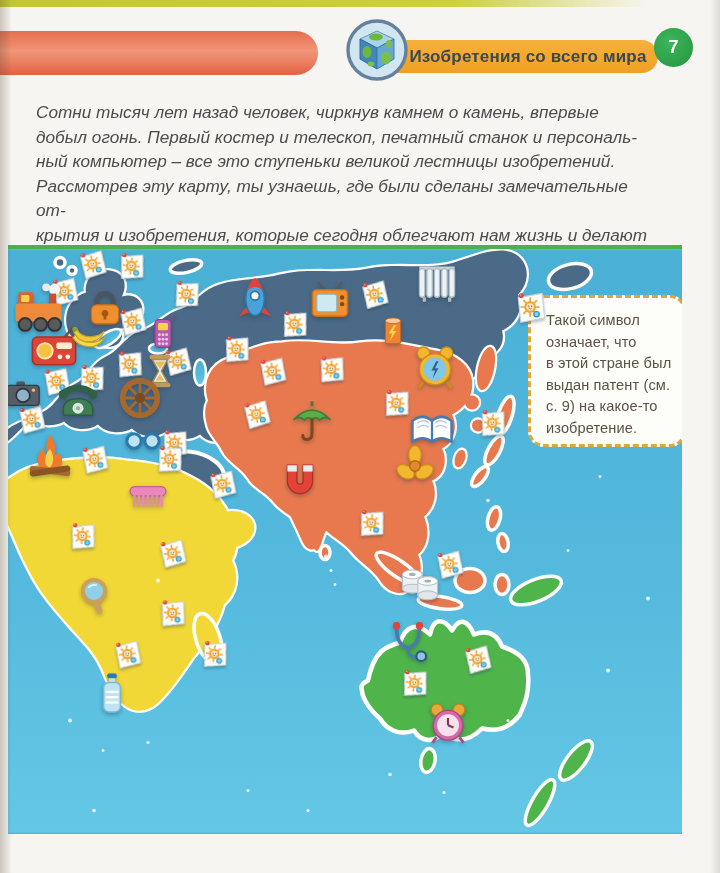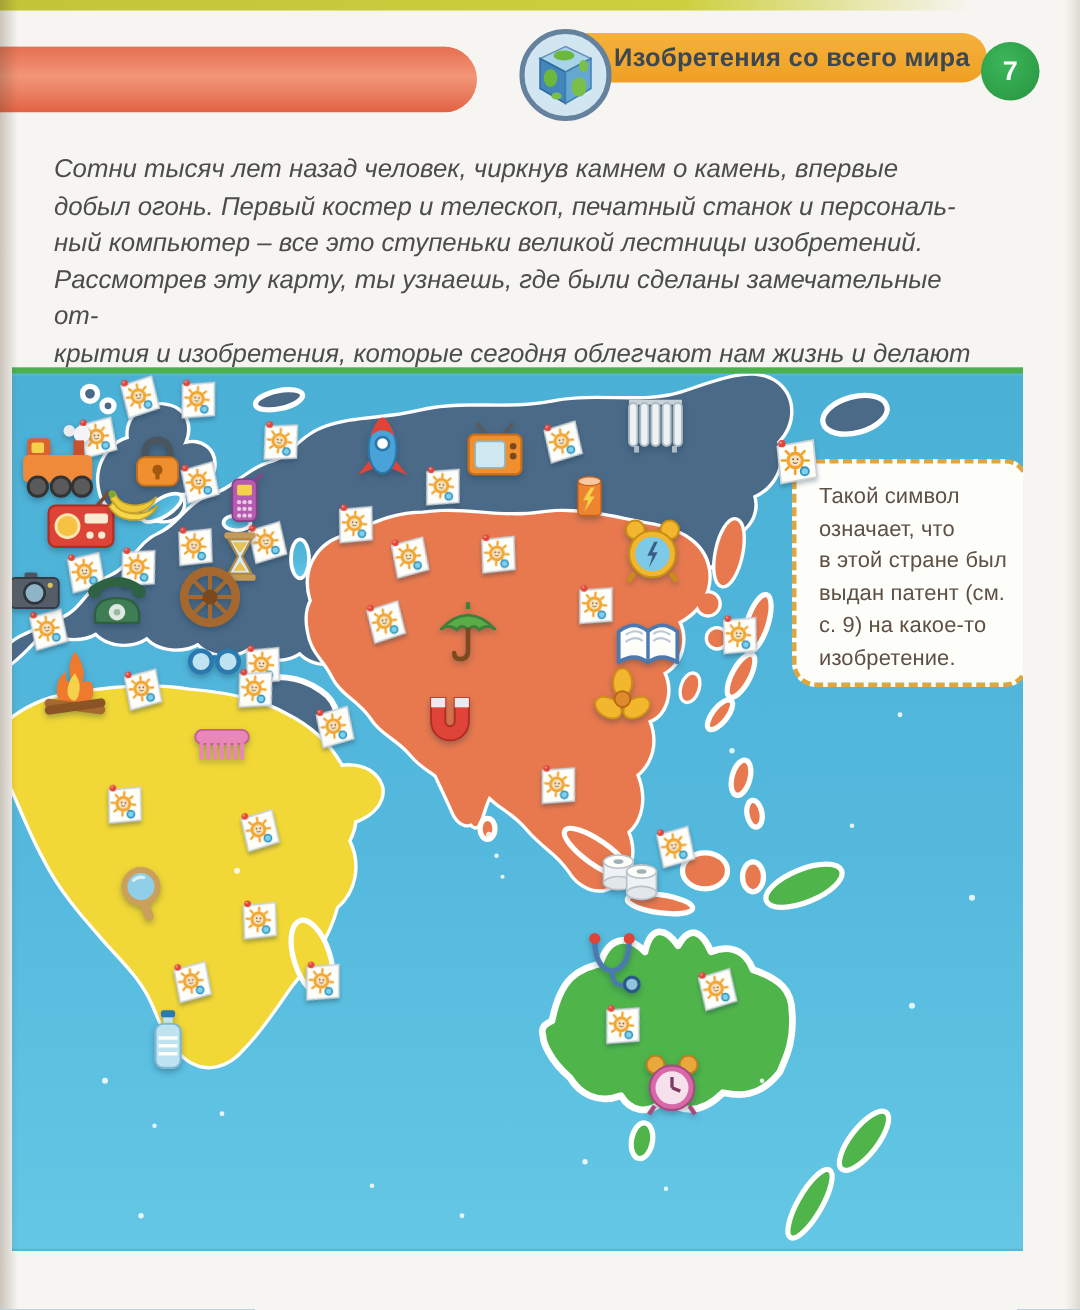--- a/index.html
+++ b/index.html
@@ -7,39 +7,39 @@
   .page{position:relative;width:720px;height:873px;background:#f6f5f1;overflow:hidden;}
   .page::before{content:"";position:absolute;left:0;top:0;width:12px;height:100%;
     background:linear-gradient(90deg,rgba(90,70,50,.28),rgba(90,70,50,0));z-index:40;pointer-events:none;}
   .page::after{content:"";position:absolute;right:0;top:0;width:10px;height:100%;
     background:linear-gradient(270deg,rgba(120,110,90,.20),rgba(120,110,90,0));z-index:40;pointer-events:none;}
   .top-strip{position:absolute;left:0;top:0;width:648px;height:7px;
     background:linear-gradient(90deg,#c3c538 0%,#cdcf3e 70%,rgba(205,207,62,0) 100%);}
   
   .salmon-bar{position:absolute;left:0;top:31px;width:318px;height:44px;border-radius:0 22px 22px 0;
     background:linear-gradient(180deg,#e56f50 0%,#f29577 45%,#e3654722 100%),linear-gradient(180deg,#e87355,#e25f41);}
-  .title-bar{position:absolute;left:372px;top:22px;width:286px;height:33px;border-radius:17px;
+  .title-bar{position:absolute;left:372px;top:40px;width:286px;height:33px;border-radius:17px;
     background:linear-gradient(180deg,#f5b13c,#efa024);display:flex;align-items:center;justify-content:center;}
   .title-bar span{font-size:17px;font-weight:bold;color:#3b4751;letter-spacing:.2px;padding-left:26px;}
   .globe-badge{position:absolute;left:345px;top:18px;width:64px;height:64px;z-index:5;}
   .page-num{position:absolute;left:654px;top:28px;width:39px;height:39px;border-radius:50%;
     background:radial-gradient(circle at 40% 35%,#3cb65a,#27943f);display:flex;align-items:center;justify-content:center;
     color:#fff;font-weight:bold;font-size:18px;}
   
   .intro{position:absolute;left:36px;top:100px;width:616px;font-size:17.2px;line-height:24.6px;
     color:#4c4c4c;white-space:pre-line;font-style:italic;}
   
   .map-panel{position:absolute;left:8px;top:245px;width:674px;height:585px;border-top:4px solid #4cb04e;
     overflow:hidden;background:#54b8da;}
   .map-panel svg.base{position:absolute;left:0;top:0;}
   .map-icon{position:absolute;z-index:10;}
   .map-icon svg{display:block;filter:drop-shadow(0 2px 2px rgba(20,50,70,.35));}
   .patent{position:absolute;width:30px;height:30px;z-index:9;}
   .patent svg{display:block;filter:drop-shadow(0 2px 1.5px rgba(20,50,70,.35));}
-  .callout{position:absolute;left:520px;top:57px;width:158px;height:152px;background:#fdfdfa;
+  .callout{position:absolute;left:520px;top:46px;width:158px;height:152px;background:#fdfdfa;
     border:3px dashed #dfa63d;border-radius:16px;z-index:20;box-sizing:border-box;
     padding:12px 8px 8px 15px;}
   .callout .txt{font-size:14.6px;line-height:21.5px;color:#5d5044;white-space:pre-line;letter-spacing:.1px;}
   .callout-patent{position:absolute;left:506px;top:41px;width:34px;height:34px;z-index:21;}
   .callout-patent svg{display:block;filter:drop-shadow(0 2px 1.5px rgba(20,50,70,.3));}
 </style>
 </head>
 <body>
 
 <svg width="0" height="0" style="position:absolute" aria-hidden="true">

